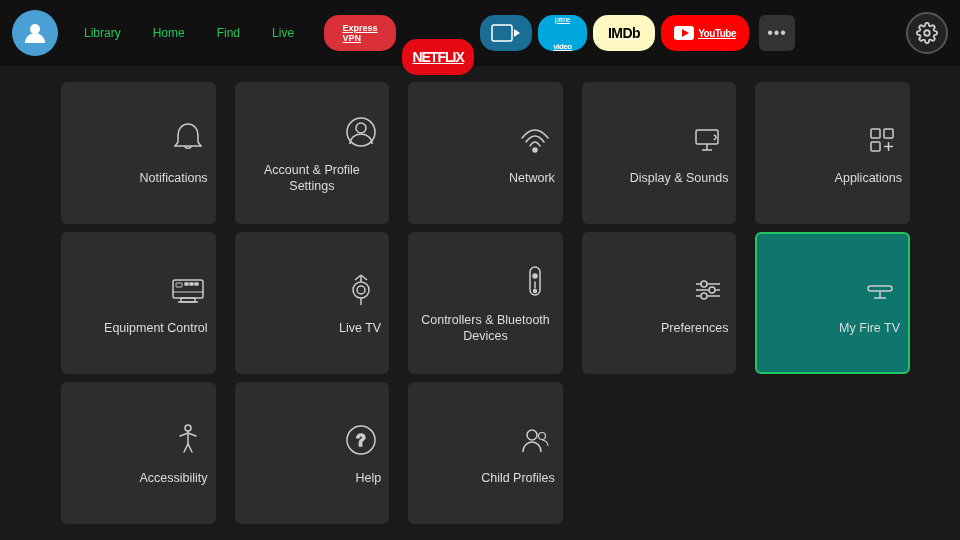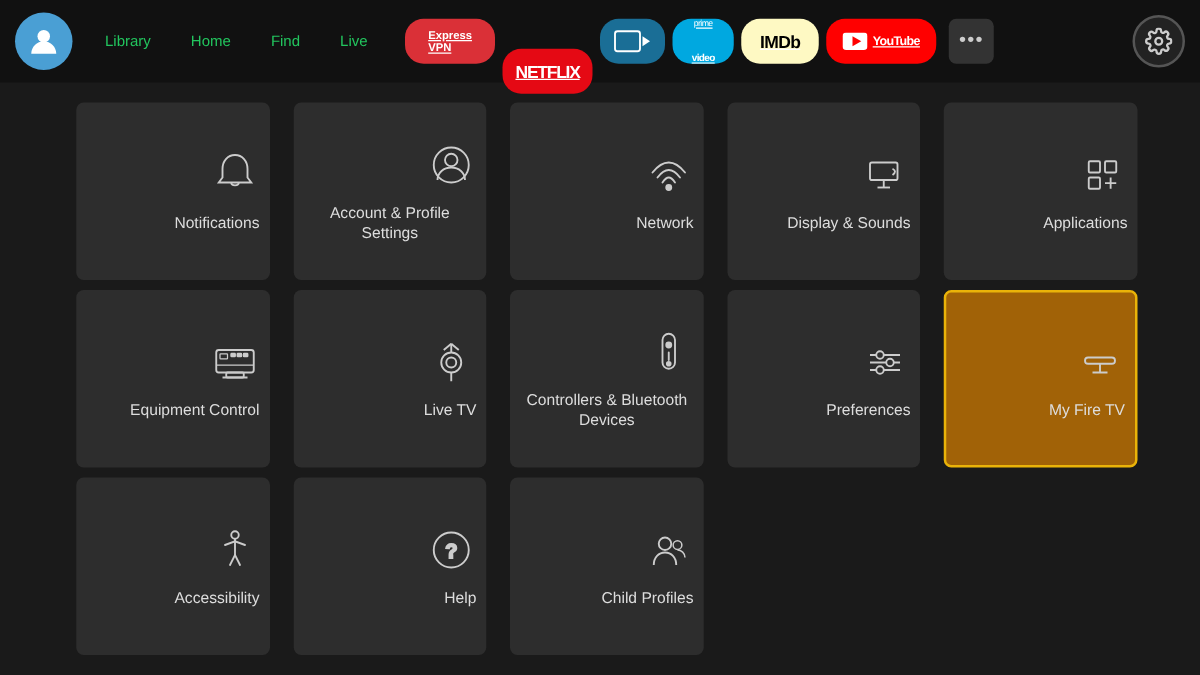--- a/index.html
+++ b/index.html
@@ -130,22 +130,22 @@
       align-items: flex-end;
       justify-content: center;
       cursor: pointer;
       padding: 14px 8px;
       gap: 10px;
       transition: background 0.15s;
       margin-left: 11px;
     }
 
     .grid-item.selected {
-      background: #a16207;
-      border: 2px solid #eab308;
+      background: #0f766e;
+      border: 2px solid #22c55e;
     }
 
     .grid-item-icon {
       display: flex;
       align-items: center;
       justify-content: center;
     }
     .grid-item-icon svg {
       width: 40px;
       height: 40px;

